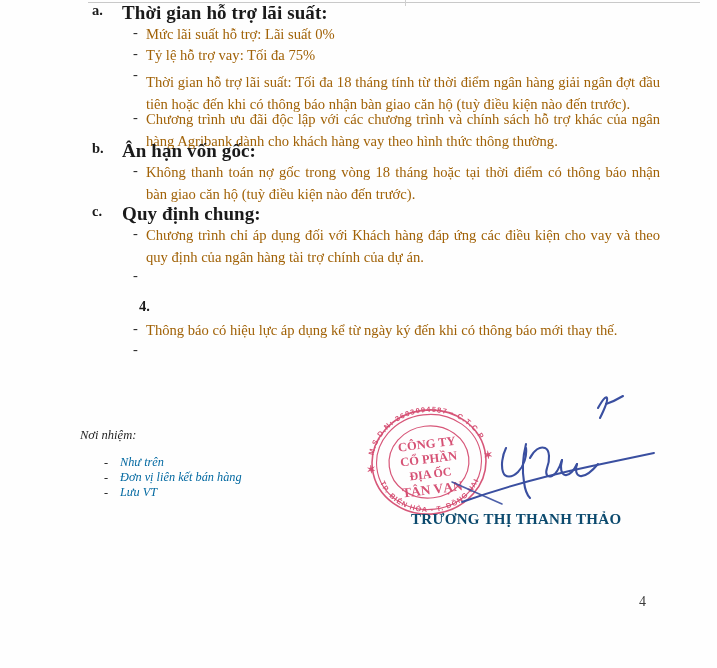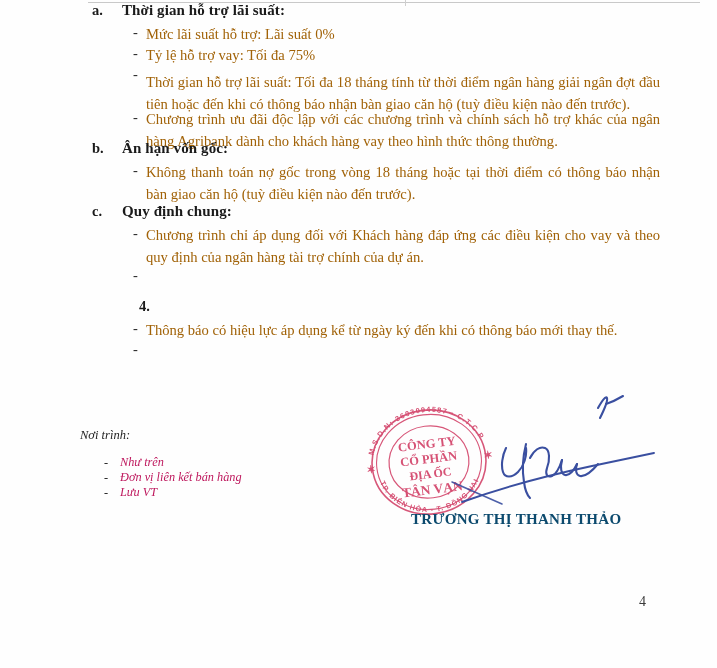--- a/index.html
+++ b/index.html
@@ -28,21 +28,21 @@
   .scan-edge2 {
     position: absolute;
     left: 405px;
     top: 0px;
     width: 1px;
     height: 6px;
     background: #cfcfcf;
   }
   .lvl-a {
     font-weight: bold;
-    font-size: 15px;
+    font-size: 19px;
     letter-spacing: .1px;
   }
   .marker {
     position: absolute;
     font-weight: bold;
     font-size: 14.5px;
   }
   .dash {
     position: absolute;
     font-size: 14.5px;
@@ -73,21 +73,21 @@
   .recip-title {
     position: absolute;
     font-style: italic;
     font-size: 12.5px;
     color: #242424;
   }
   .recip-item {
     position: absolute;
     font-style: italic;
     font-size: 12.3px;
-    color: #be185d;
+    color: #0369a1;
   }
   .recip-dash {
     position: absolute;
     font-size: 12.3px;
     color: #242424;
   }
 
   
   .sig-title {
     position: absolute;
@@ -169,21 +169,21 @@
 
   <div class="dash" style="left:133px; top:267px;">-</div>
 
   <div class="num4" style="left:139px; top:298px;">4.</div>
 
   <div class="dash" style="left:133px; top:320px;">-</div>
   <div class="para" style="left:146px; top:320px; width:514px;">Thông báo có hiệu lực áp dụng kể từ ngày ký đến khi có thông báo mới thay thế.</div>
 
   <div class="dash" style="left:133px; top:341px;">-</div>
 
-  <div class="recip-title" style="left:80px; top:428px;">Nơi trình:</div>
+  <div class="recip-title" style="left:80px; top:428px;">Nơi nhiệm:</div>
 
   <div class="recip-dash" style="left:104px; top:455px;">-</div>
   <div class="recip-item" style="left:120px; top:455px;">Như trên</div>
 
   <div class="recip-dash" style="left:104px; top:470px;">-</div>
   <div class="recip-item" style="left:120px; top:470px;">Đơn vị liên kết bán hàng</div>
 
   <div class="recip-dash" style="left:104px; top:485px;">-</div>
   <div class="recip-item" style="left:120px; top:485px;">Lưu VT</div>
 

